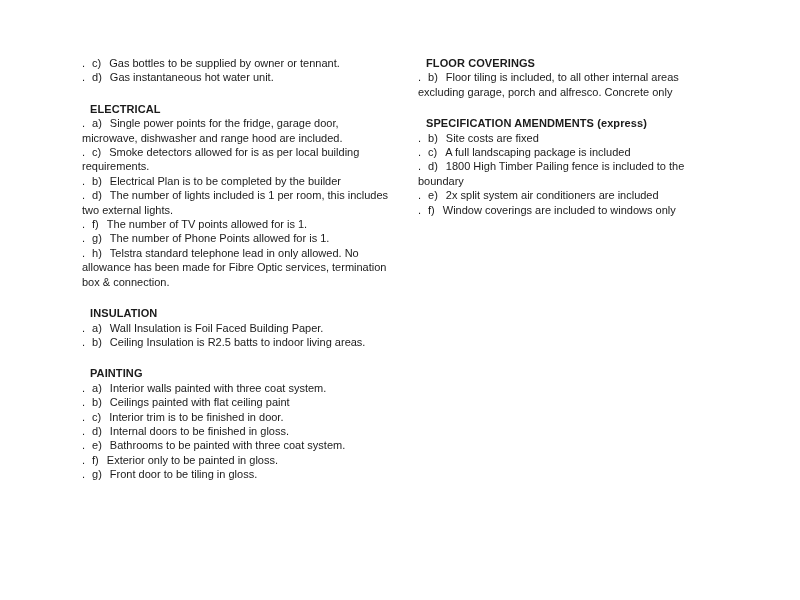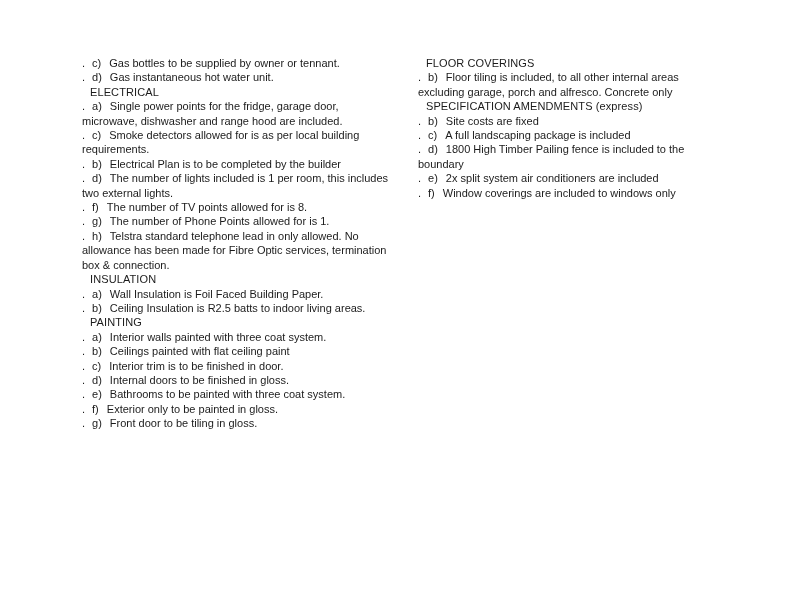--- a/index.html
+++ b/index.html
@@ -18,23 +18,23 @@
     line-height: 14.4px;
     color: #1b1b1b;
   }
   .col {
     position: absolute;
     top: 56px;
   }
   .col-left  { left: 82px;  width: 330px; }
   .col-right { left: 418px; width: 300px; }
   .section { margin-top: 0; }
-  .section + .section { }
+  .section + .section { margin-top: 17px; }
   .sec-title {
-    font-weight: normal;
+    font-weight: bold;
     letter-spacing: 0.1px;
     padding-left: 8px;
   }
   .item { }
   .item .bullet { margin-right: 7px; }
   .item .label  { margin-right: 8px; }
   .item .text   { white-space: pre-wrap; }
 </style>
 </head>
 <body>
@@ -47,21 +47,21 @@
       </div>
       <div class="section">
         <div class="sec-title">ELECTRICAL</div>
         <div class="item"><span class="bullet">.</span><span class="label">a)</span><span class="text">Single power points for the fridge, garage door,
 microwave, dishwasher and range hood are included.</span></div>
         <div class="item"><span class="bullet">.</span><span class="label">c)</span><span class="text">Smoke detectors allowed for is as per local building
 requirements.</span></div>
         <div class="item"><span class="bullet">.</span><span class="label">b)</span><span class="text">Electrical Plan is to be completed by the builder</span></div>
         <div class="item"><span class="bullet">.</span><span class="label">d)</span><span class="text">The number of lights included is 1 per room, this includes
 two external lights.</span></div>
-        <div class="item"><span class="bullet">.</span><span class="label">f)</span><span class="text">The number of TV points allowed for is 8.</span></div>
+        <div class="item"><span class="bullet">.</span><span class="label">f)</span><span class="text">The number of TV points allowed for is 1.</span></div>
         <div class="item"><span class="bullet">.</span><span class="label">g)</span><span class="text">The number of Phone Points allowed for is 1.</span></div>
         <div class="item"><span class="bullet">.</span><span class="label">h)</span><span class="text">Telstra standard telephone lead in only allowed. No
 allowance has been made for Fibre Optic services, termination
 box &amp; connection.</span></div>
       </div>
       <div class="section">
         <div class="sec-title">INSULATION</div>
         <div class="item"><span class="bullet">.</span><span class="label">a)</span><span class="text">Wall Insulation is Foil Faced Building Paper.</span></div>
         <div class="item"><span class="bullet">.</span><span class="label">b)</span><span class="text">Ceiling Insulation is R2.5 batts to indoor living areas.</span></div>
       </div>

